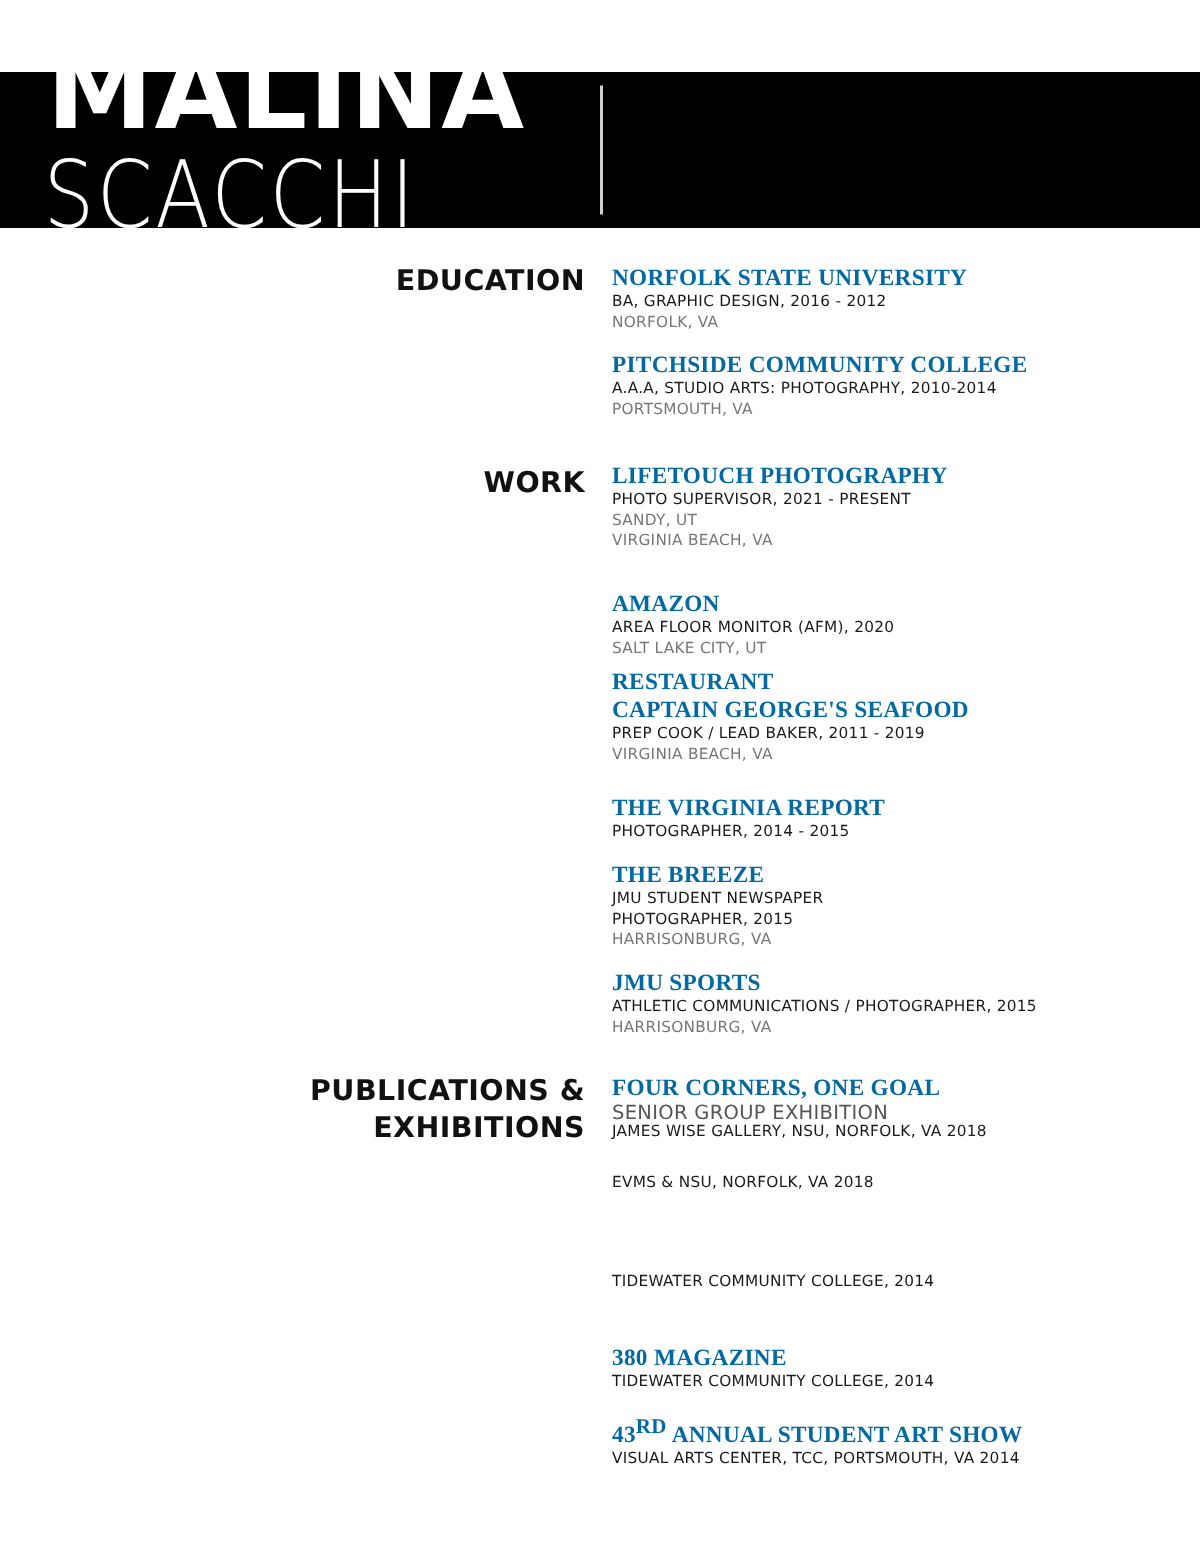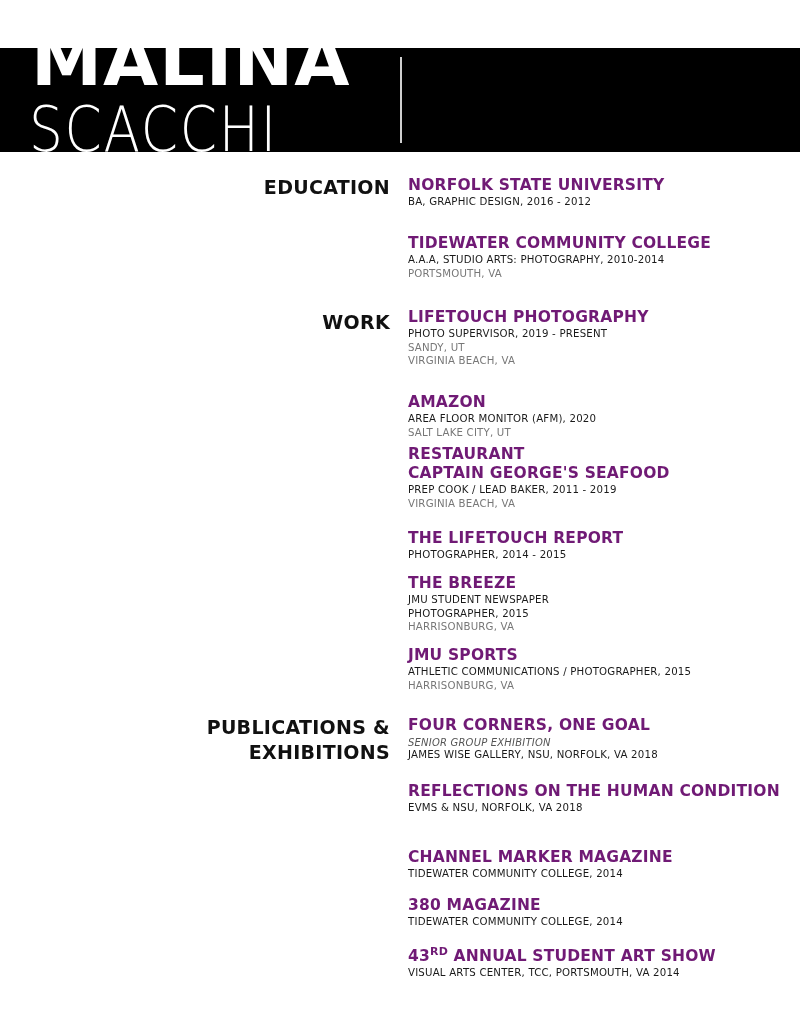--- a/index.html
+++ b/index.html
@@ -11,71 +11,72 @@
                 transform: scaleX(1.02); transform-origin: left; }
   .name-last { position: absolute; left: 29px; top: 99px; font-family: "DejaVu Sans", sans-serif;
                font-weight: normal; font-size: 62px; line-height: 62px; color: #fff; letter-spacing: 2px;
                transform: scaleX(0.86); transform-origin: left; -webkit-text-stroke: 0; }
   .name-last span { font-weight: 200; }
   .rule { position: absolute; left: 400px; top: 57px; width: 2px; height: 86px; background: #cfcfcf; }
 
   .section-label { position: absolute; right: 410px; text-align: right; font-weight: bold;
                    font-size: 19px; line-height: 24px; color: #111; letter-spacing: 0.3px; white-space: nowrap; }
   .entry { position: absolute; left: 408px; width: 380px; }
-  .entry-title { font-weight: bold; font-size: 15.5px; line-height: 19px; color: #701a75; letter-spacing: 0.2px; }
+  .entry-title { font-weight: bold; font-size: 15.5px; line-height: 19px; color: #0369a1; letter-spacing: 0.2px; font-family: Liberation Serif, serif; }
   .line { font-size: 10.2px; line-height: 13.5px; color: #1a1a1a; letter-spacing: 0.2px; white-space: nowrap; }
   .line.grey { color: #777; }
-  .line.tiny { font-size: 10px; line-height: 11px; color: #555; font-style: italic; }
-  sup { font-size: 11px; vertical-align: 6px; }
+  .line.tiny { font-size: 13px; line-height: 11px; color: #555; }
+  sup { font-size: 14px; vertical-align: 6px; }
 </style>
 </head>
 <body>
 
 <div class="band"></div>
 <div class="name-first">MALINA</div>
 <div class="name-last"><span>SCACCHI</span></div>
 <div class="rule"></div>
 
 <div class="section-label" style="top:175px">EDUCATION</div>
 
 <div class="entry" style="top:176px">
   <div class="entry-title">NORFOLK STATE UNIVERSITY</div>
   <div class="line">BA, GRAPHIC DESIGN, 2016 - 2012</div>
+  <div class="line grey">NORFOLK, VA</div>
 </div>
 
 <div class="entry" style="top:234px">
-  <div class="entry-title">TIDEWATER COMMUNITY COLLEGE</div>
+  <div class="entry-title">PITCHSIDE COMMUNITY COLLEGE</div>
   <div class="line">A.A.A, STUDIO ARTS: PHOTOGRAPHY, 2010-2014</div>
   <div class="line grey">PORTSMOUTH, VA</div>
 </div>
 
 <div class="section-label" style="top:310px">WORK</div>
 
 <div class="entry" style="top:308px">
   <div class="entry-title">LIFETOUCH PHOTOGRAPHY</div>
-  <div class="line">PHOTO SUPERVISOR, 2019 - PRESENT</div>
+  <div class="line">PHOTO SUPERVISOR, 2021 - PRESENT</div>
   <div class="line grey">SANDY, UT</div>
   <div class="line grey">VIRGINIA BEACH, VA</div>
 </div>
 
 <div class="entry" style="top:393px">
   <div class="entry-title">AMAZON</div>
   <div class="line">AREA FLOOR MONITOR (AFM), 2020</div>
   <div class="line grey">SALT LAKE CITY, UT</div>
 </div>
 
 <div class="entry" style="top:445px">
   <div class="entry-title">RESTAURANT</div>
   <div class="entry-title">CAPTAIN GEORGE'S SEAFOOD</div>
   <div class="line">PREP COOK / LEAD BAKER, 2011 - 2019</div>
   <div class="line grey">VIRGINIA BEACH, VA</div>
 </div>
 
 <div class="entry" style="top:529px">
-  <div class="entry-title">THE LIFETOUCH REPORT</div>
+  <div class="entry-title">THE VIRGINIA REPORT</div>
   <div class="line">PHOTOGRAPHER, 2014 - 2015</div>
 </div>
 
 <div class="entry" style="top:574px">
   <div class="entry-title">THE BREEZE</div>
   <div class="line">JMU STUDENT NEWSPAPER</div>
   <div class="line">PHOTOGRAPHER, 2015</div>
   <div class="line grey">HARRISONBURG, VA</div>
 </div>
 
@@ -88,26 +89,24 @@
 <div class="section-label" style="top:715px">PUBLICATIONS &amp;</div>
 <div class="section-label" style="top:740px">EXHIBITIONS</div>
 
 <div class="entry" style="top:716px">
   <div class="entry-title">FOUR CORNERS, ONE GOAL</div>
   <div class="line tiny" style="margin-top:2px">SENIOR GROUP EXHIBITION</div>
   <div class="line">JAMES WISE GALLERY, NSU, NORFOLK, VA 2018</div>
 </div>
 
 <div class="entry" style="top:782px">
-  <div class="entry-title">REFLECTIONS ON THE HUMAN CONDITION</div>
   <div class="line">EVMS &amp; NSU, NORFOLK, VA 2018</div>
 </div>
 
 <div class="entry" style="top:848px">
-  <div class="entry-title">CHANNEL MARKER MAGAZINE</div>
   <div class="line">TIDEWATER COMMUNITY COLLEGE, 2014</div>
 </div>
 
 <div class="entry" style="top:896px">
   <div class="entry-title">380 MAGAZINE</div>
   <div class="line">TIDEWATER COMMUNITY COLLEGE, 2014</div>
 </div>
 
 <div class="entry" style="top:942px">
   <div class="entry-title"><span>43</span><sup>RD</sup> <span>ANNUAL STUDENT ART SHOW</span></div>

